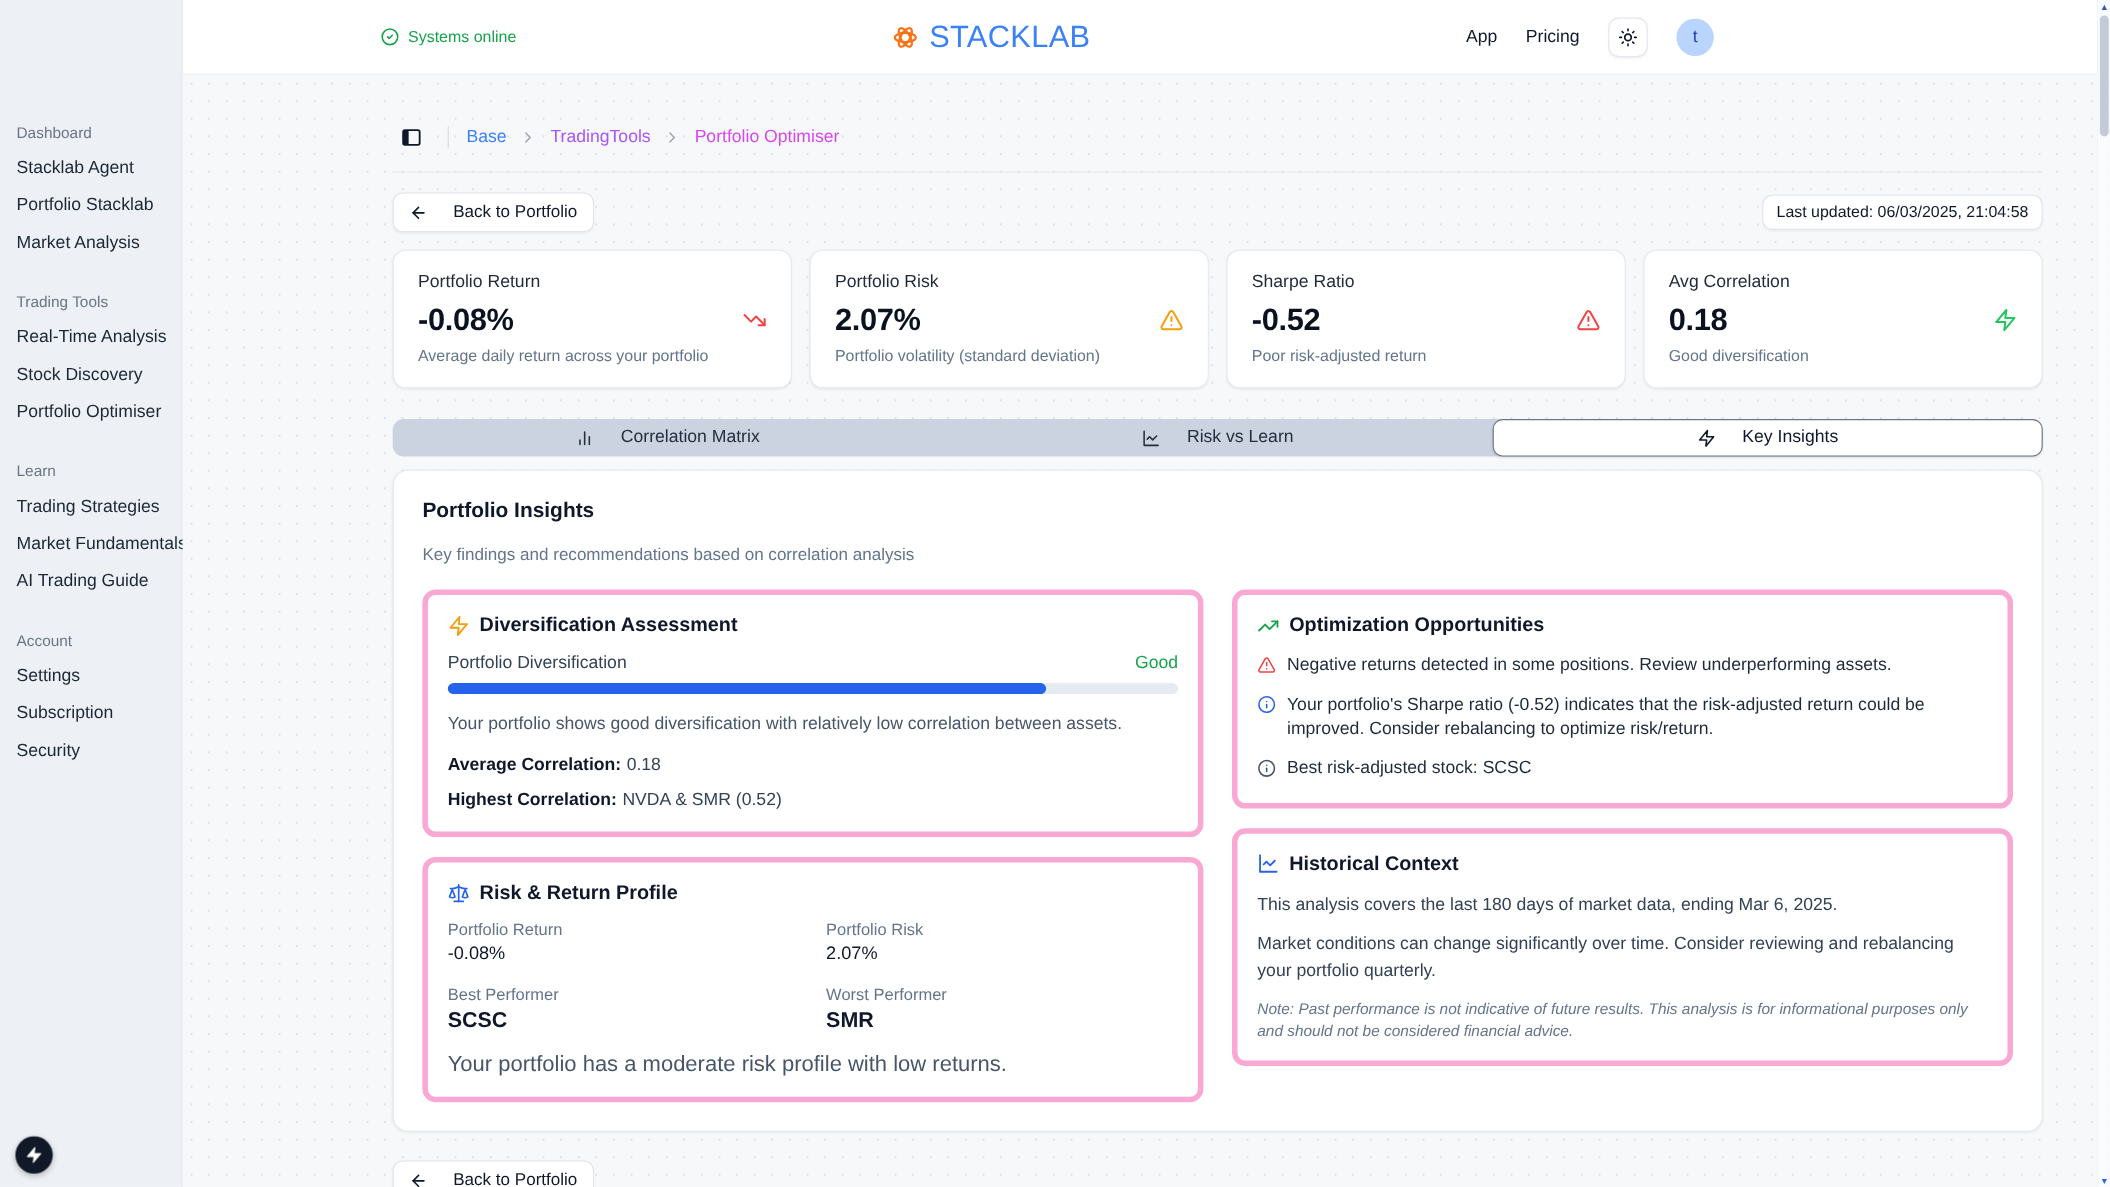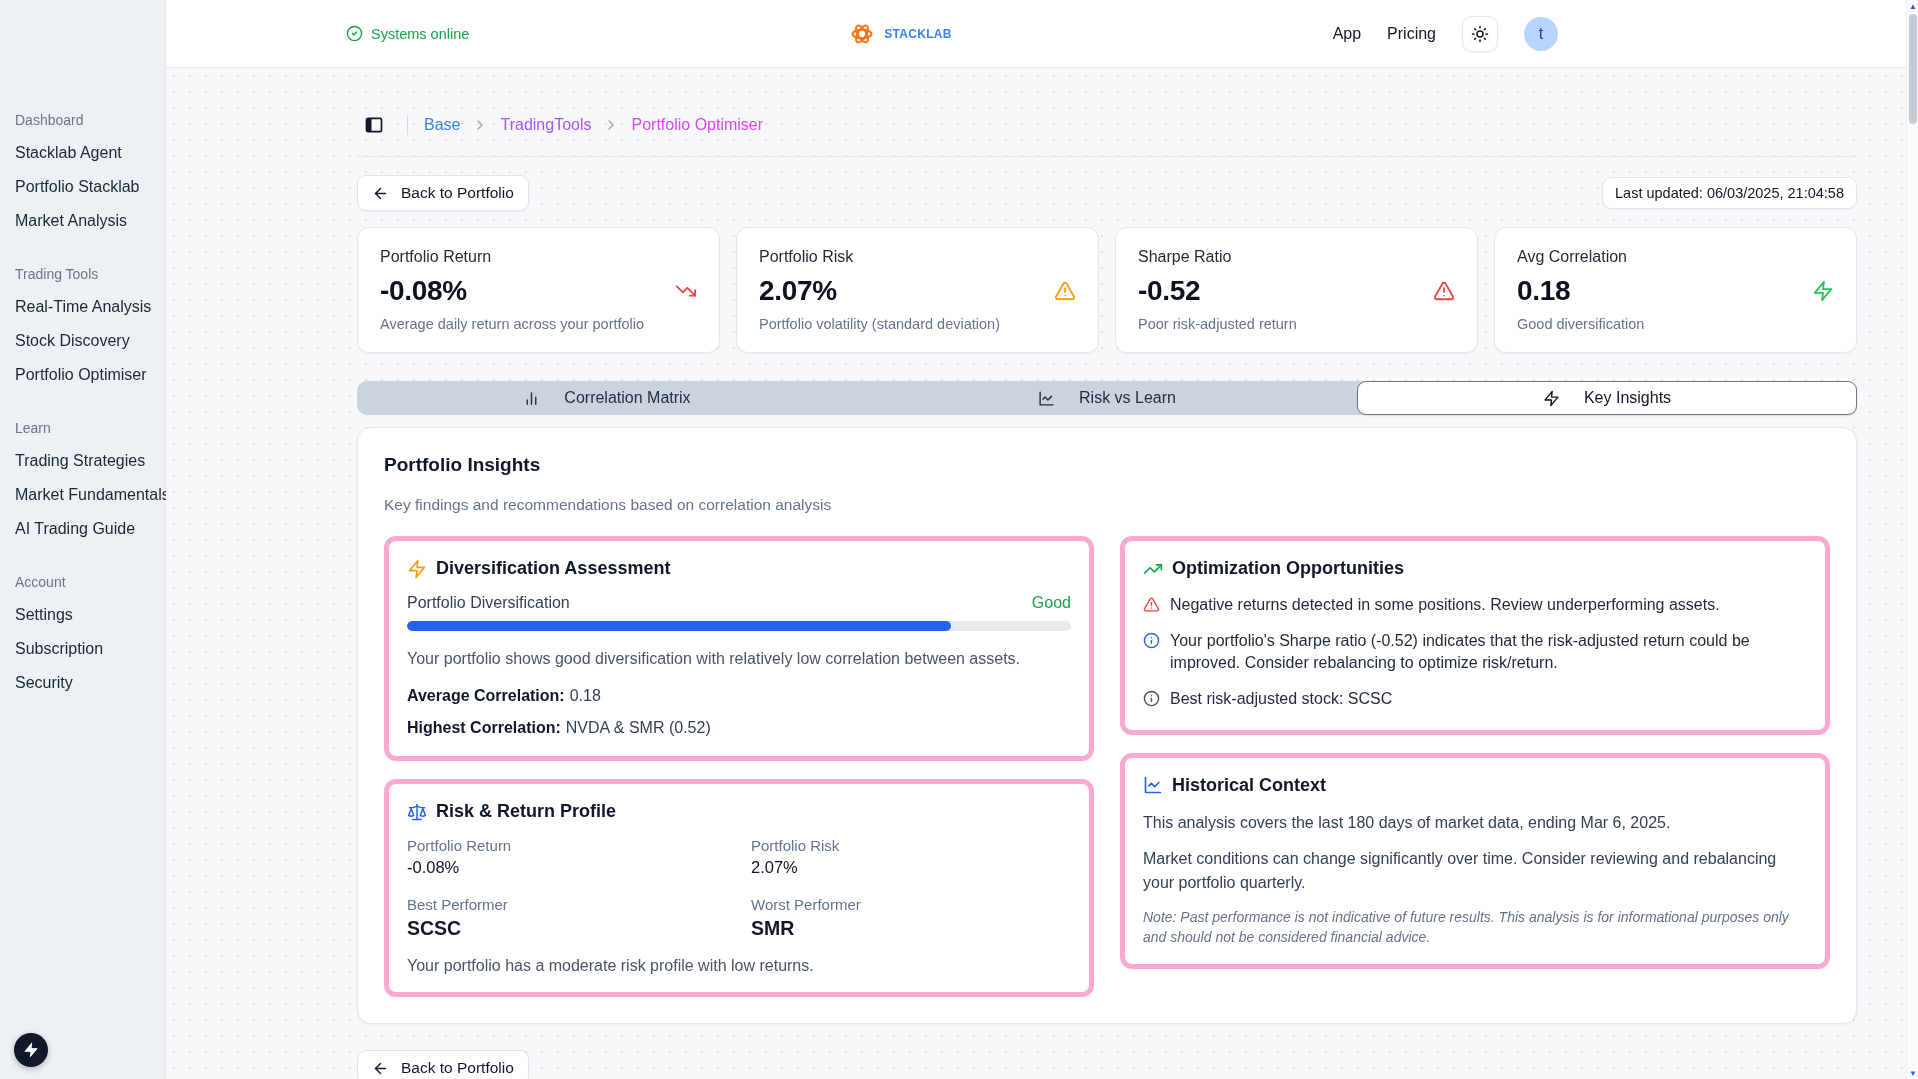--- a/index.html
+++ b/index.html
@@ -40,21 +40,21 @@
   .right { flex:1; display:flex; flex-direction:column; min-width:0; }
 
   .topbar {
     height:68px; flex:0 0 68px; background:#ffffff;
     border-bottom:1px solid #e7eaf0;
     display:flex; align-items:center; justify-content:space-between;
     padding:0 360px 0 180px;
   }
   .status { display:flex; align-items:center; gap:8px; color:#16a34a; font-size:14.5px; }
   .brand { display:flex; align-items:center; gap:10px; cursor:pointer; }
-  .brand-text { color:#3b82f6; font-weight:700; font-size:12px; letter-spacing:.3px; }
+  .brand-text { color:#3b82f6; font-weight:400; font-size:28px; letter-spacing:.3px; }
   .topnav { display:flex; align-items:center; gap:26px; }
   .topnav a { font-size:16px; font-weight:500; color:#0f172a; text-decoration:none; cursor:pointer; }
   .theme-btn {
     width:36px; height:36px; border:1px solid #e3e7ee; border-radius:10px;
     background:#fff; cursor:pointer; display:flex; align-items:center; justify-content:center;
     box-shadow:0 1px 2px rgba(16,24,40,.05);
   }
   .avatar {
     width:34px; height:34px; border-radius:50%; background:#b9d5fd;
     color:#1e40af; font-size:16px; font-weight:500;
@@ -81,21 +81,21 @@
   .vsep { width:1px; height:20px; background:#d4dae3; margin:0 6px; }
   .breadcrumb { display:flex; align-items:center; gap:12px; font-size:16px; }
   .breadcrumb a { text-decoration:none; font-weight:500; cursor:pointer; }
   .bc-home { color:#3b82f6; }
   .bc-section { color:#a855f7; }
   .bc-page { color:#d946ef; }
   .crumb-chev { color:#9aa5b4; display:flex; }
 
   .toolbar-row { margin-top:18px; display:flex; align-items:center; justify-content:space-between; }
   .btn {
-    display:inline-flex; align-items:center; gap:12px;
+    display:inline-flex; align-items:center; gap:23px;
     background:#fff; border:1px solid #e0e4eb; border-radius:9px;
     padding:8px 14px; font-size:15.5px; font-weight:500; color:#0f172a;
     font-family:inherit; cursor:pointer; box-shadow:0 1px 2px rgba(16,24,40,.05);
   }
   .badge {
     background:#fff; border:1px solid #e0e4eb; border-radius:9px;
     padding:7px 12px; font-size:14.5px; color:#0f172a; box-shadow:0 1px 2px rgba(16,24,40,.04);
   }
 
   .metrics { margin-top:16px; display:grid; grid-template-columns:repeat(4,1fr); gap:16px; }
@@ -137,21 +137,21 @@
   .fill { height:100%; background:#2563eb; border-radius:99px; width:0; }
   .desc { font-size:16px; color:#475569; line-height:1.4; margin-bottom:17px; }
   .stat-line { font-size:16px; color:#334155; margin-bottom:14px; }
   .stat-line:last-child { margin-bottom:2px; }
   .stat-line b { font-weight:700; color:#0f172a; margin-right:5px; }
 
   .rr-grid { display:grid; grid-template-columns:1fr 1fr; column-gap:24px; row-gap:19px; margin-bottom:17px; }
   .rr-label { font-size:15px; color:#64748b; margin-bottom:4px; }
   .rr-value { font-size:16.5px; color:#0f172a; }
   .rr-value.perf { font-size:19.5px; font-weight:700; }
-  .summary { font-size:16px; color:#475569; }
+  .summary { font-size:20px; color:#475569; }
 
   .opp-item { display:flex; gap:10px; font-size:16px; color:#1e293b; line-height:1.42; margin-bottom:13px; }
   .opp-item:last-child { margin-bottom:2px; }
   .opp-item .oicon { flex:0 0 auto; margin-top:2px; display:flex; }
 
   .hist-p { font-size:16px; color:#334155; line-height:1.5; margin-bottom:12px; }
   .note { font-size:14px; font-style:italic; color:#64748b; line-height:1.45; }
 
   .bottom-btn-row { margin-top:26px; padding-bottom:70px; }
 

